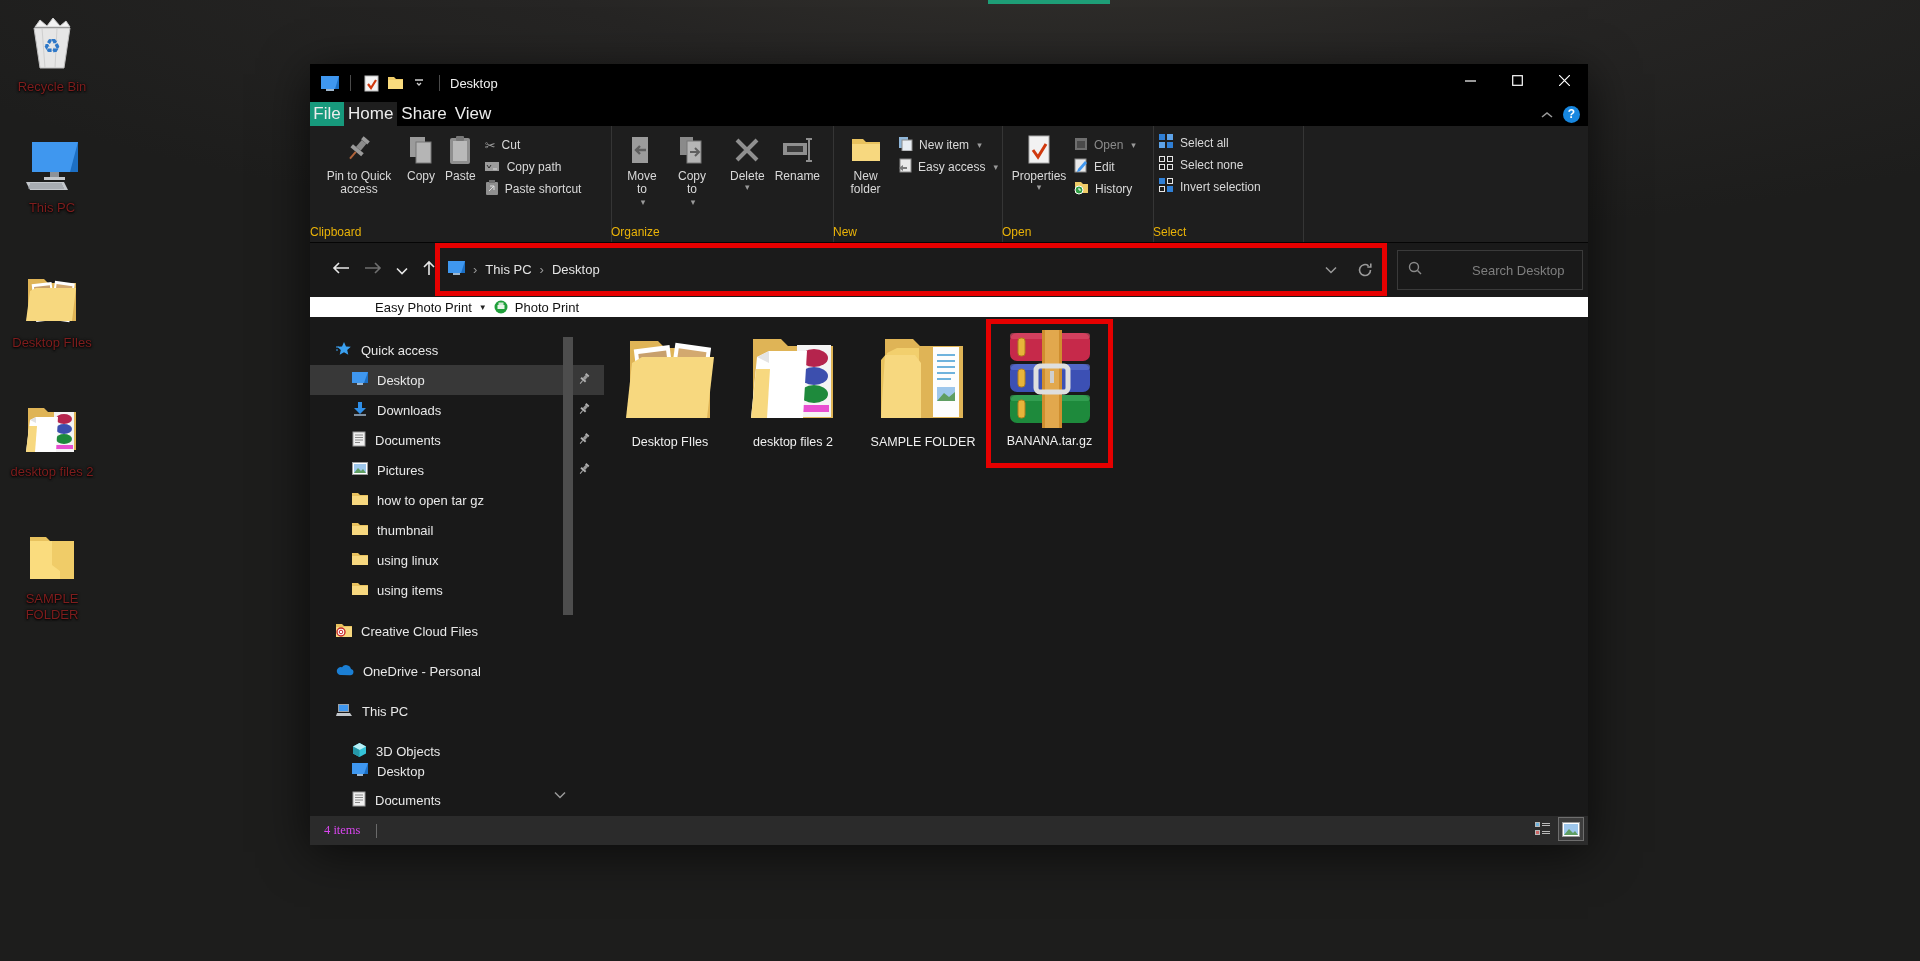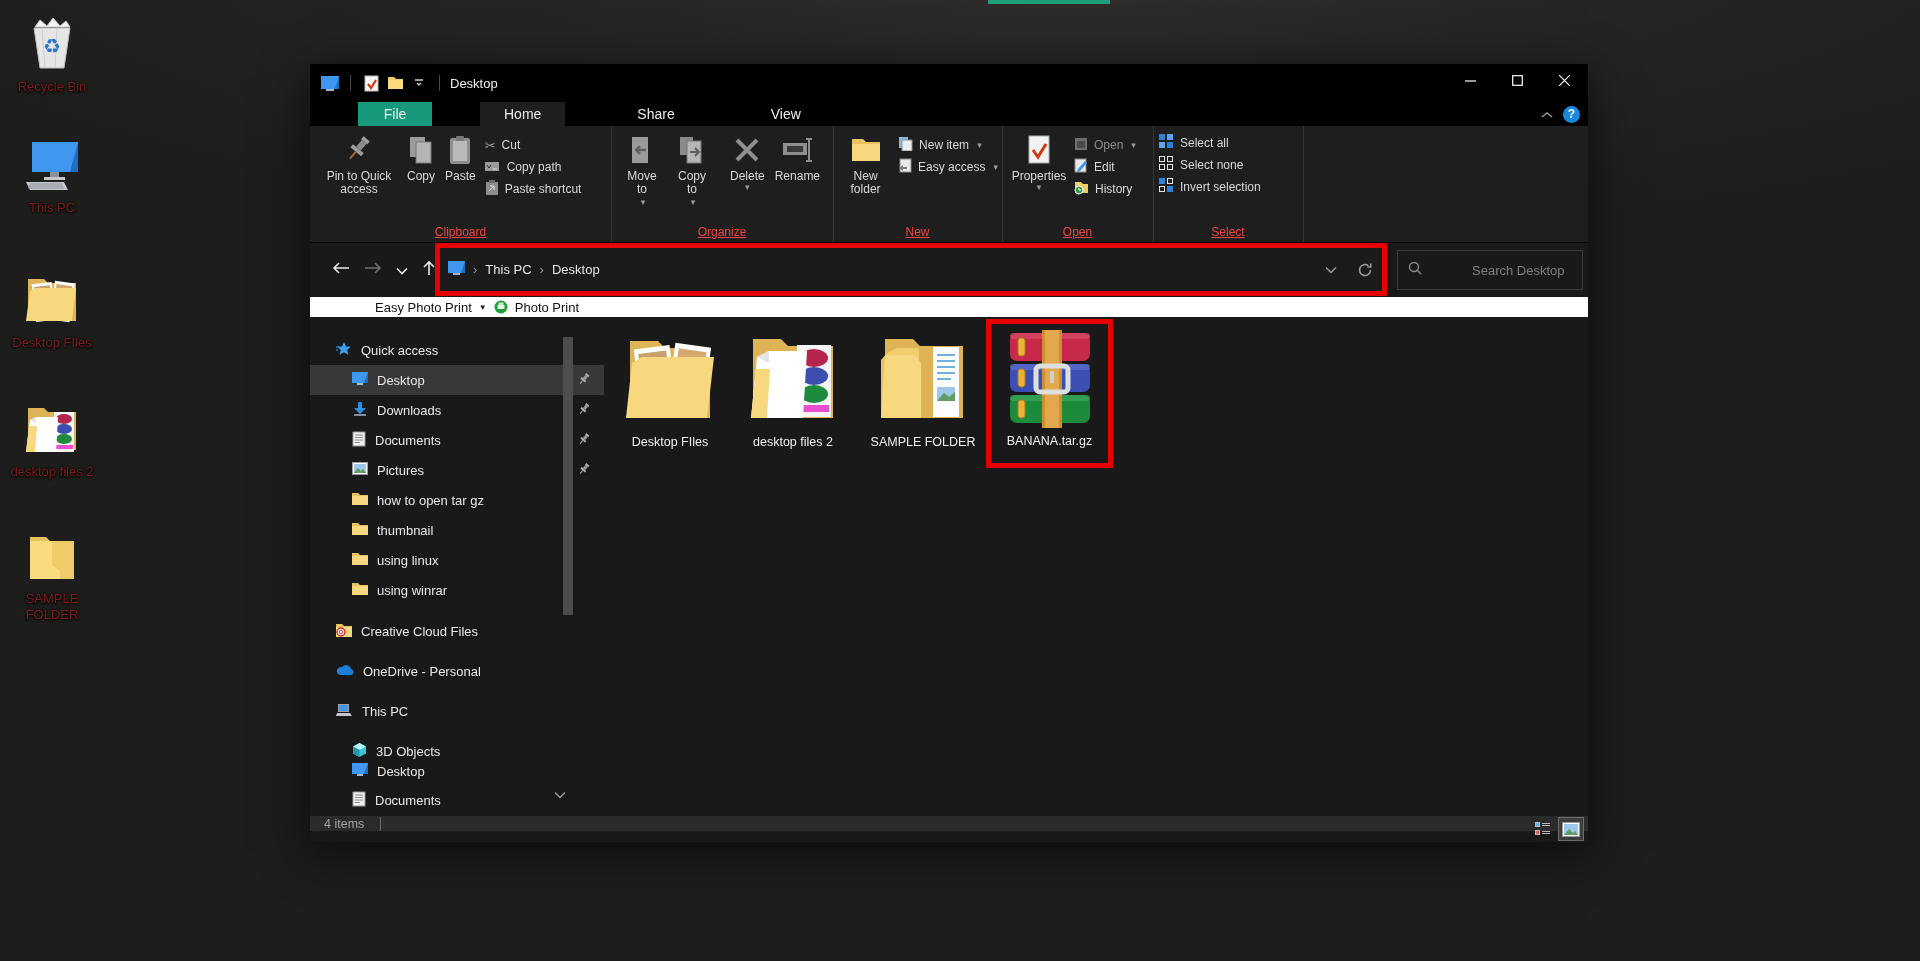--- a/index.html
+++ b/index.html
@@ -15,29 +15,29 @@
   
   .window{position:absolute;left:310px;top:64px;width:1278px;height:778px;background:#191919;box-shadow:0 10px 45px rgba(0,0,0,.65);}
   .titlebar{position:relative;height:38px;background:#000;display:flex;align-items:center;color:#e8e8e8;}
   .titlebar .sep{width:1px;height:16px;background:#4a4a4a;margin:0 8px;}
   .qatbtn{display:flex;align-items:center;justify-content:center;width:24px;height:24px;}
   .wtitle{font-size:13px;color:#f0f0f0;margin-left:2px;}
   .wcontrols{position:absolute;right:0;top:0;height:32px;display:flex;}
   .wcbtn{width:47px;height:32px;display:flex;align-items:center;justify-content:center;}
   
   .tabrow{position:relative;height:24px;background:#000;display:flex;align-items:stretch;}
-  .tab{padding:0 24px;display:flex;align-items:center;font-size:14px;color:#ececec;margin-left:48px;}
+  .tab{padding:0 4px;display:flex;align-items:center;font-size:17px;color:#ececec;}
   .tab-file{background:#17997c;width:26px;justify-content:center;}
   .tab-active{background:#1e1e1e;}
   .tabrow-right{position:absolute;right:8px;top:0;height:24px;display:flex;align-items:center;gap:10px;}
   .helpdot{width:17px;height:17px;border-radius:50%;background:#1787e0;color:#fff;font-size:12px;font-weight:bold;display:flex;align-items:center;justify-content:center;}
   
   .ribbon{position:relative;height:116px;background:#1e1e1e;border-bottom:1px solid #050505;}
   .rgroup{position:absolute;top:0;bottom:0;border-right:1px solid #353535;}
-  .glabel{position:absolute;bottom:3px;left:0;right:0;text-align:center;color:#ef4444;font-size:12px;text-decoration:underline;}
+  .glabel{position:absolute;bottom:3px;left:0;right:0;color:#eab308;font-size:12px;}
   .rrow{display:flex;align-items:flex-start;padding:4px 4px 0 6px;}
   .bb{display:flex;flex-direction:column;align-items:center;padding:2px 5px;color:#d9d9d9;font-size:12px;line-height:13px;text-align:center;}
   .bb .bi{height:36px;display:flex;align-items:center;justify-content:center;margin-bottom:2px;}
   .scol{display:flex;flex-direction:column;justify-content:flex-start;padding-top:4px;}
   .sbtn{display:flex;align-items:center;gap:6px;height:22px;font-size:12px;color:#d9d9d9;white-space:nowrap;}
   .caret{color:#9a9a9a;font-size:9px;margin-left:2px;}
   .caret-under{color:#9a9a9a;font-size:9px;line-height:8px;}
   .dim{color:#8b8b8b;}
   
   .addrrow{position:relative;height:54px;background:#191919;}
@@ -62,21 +62,21 @@
   .sitem.lvl1{padding-left:42px;}
   .sitem.sel{background:#383838;}
   .spin{position:absolute;right:14px;top:8px;}
   .sscroll{position:absolute;left:253px;top:20px;width:10px;height:278px;background:#4d4d4d;}
   .schev{position:absolute;left:244px;top:468px;}
   
   .fitem{position:absolute;width:122px;display:flex;flex-direction:column;align-items:center;}
   .flabel{margin-top:2px;color:#f0f0f0;font-size:12.5px;text-align:center;white-space:nowrap;}
   .fredbox{position:absolute;left:676px;top:2px;width:127px;height:149px;display:flex;flex-direction:column;align-items:center;padding-top:6px;box-sizing:border-box;}
   
-  .statusbar{position:relative;height:15px;background:#2b2b2b;display:flex;align-items:center;color:#a3a3a3;font-size:12.5px;}
+  .statusbar{position:relative;height:29px;background:#2b2b2b;display:flex;align-items:center;color:#d946ef;font-size:12.5px;font-family:Liberation Serif, serif;}
   .statussep{width:1px;height:14px;background:#6a6a6a;margin-left:16px;}
   .viewtoggles{position:absolute;right:5px;top:2px;display:flex;gap:4px;}
   .vtbtn{width:24px;height:22px;display:flex;align-items:center;justify-content:center;}
   .vtbtn.active{background:#3d3d3d;outline:1px solid #6e6e6e;}
 </style>
 </head>
 <body>
 
 <div class="top-indicator"></div>
 
@@ -600,21 +600,21 @@
               <path d="M0 1 h6 l2 2 h8 v10 H0z" fill="#e8c25e"></path>
               <path d="M0 4 h16 v9 H0z" fill="#f7d87f"></path>
             </svg></span>
         <span>using linux</span>
       </div>
       <div class="sitem lvl1" style="top:258px">
         <span><svg width="16" height="13" viewBox="0 0 16 13">
               <path d="M0 1 h6 l2 2 h8 v10 H0z" fill="#e8c25e"></path>
               <path d="M0 4 h16 v9 H0z" fill="#f7d87f"></path>
             </svg></span>
-        <span>using winrar</span>
+        <span>using items</span>
       </div>
       <div class="sitem lvl0" style="top:299px">
         <span><svg width="16" height="14" viewBox="0 0 16 14">
               <path d="M0 1 h6 l2 2 h8 v11 H0z" fill="#e8c25e"></path>
               <path d="M0 4 h16 v10 H0z" fill="#f7d87f"></path>
               <circle cx="5" cy="9" r="4" fill="#fff" stroke="#c62828" stroke-width="1.4"></circle>
               <circle cx="5" cy="9" r="1.8" fill="none" stroke="#c62828"></circle>
             </svg></span>
         <span>Creative Cloud Files</span>
       </div>

